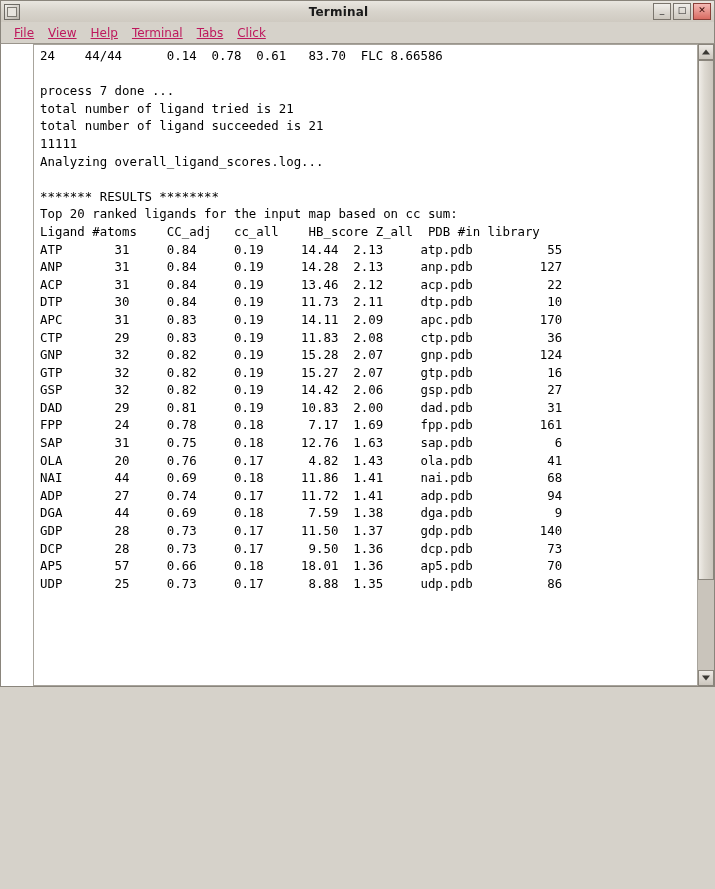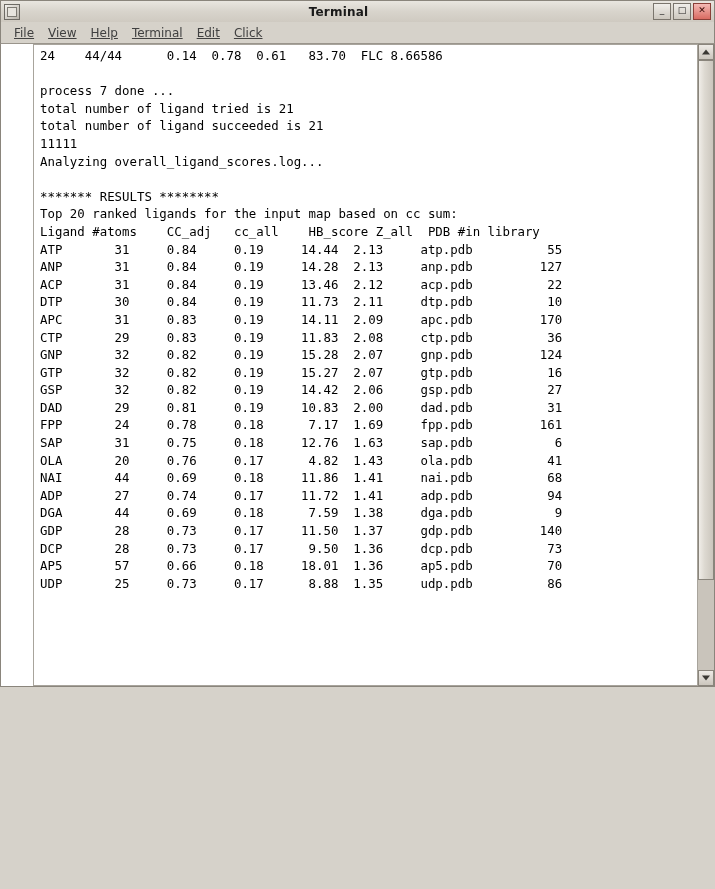--- a/index.html
+++ b/index.html
@@ -82,21 +82,21 @@
     background: #d6d2ca;
     border-left: 1px solid #8a857c;
     border-right: 1px solid #8a857c;
     display: flex;
     align-items: center;
     padding-left: 6px;
     box-sizing: border-box;
   }
   .menu-item {
     font-size: 12px;
-    color: #404040;
+    color: #be185d;
     padding: 2px 7px;
     font-family: "DejaVu Sans", sans-serif;
     cursor: default;
   }
   .menu-item .u {
     text-decoration: underline;
   }
   
   .term-wrap {
     position: relative;
@@ -186,21 +186,21 @@
       <div class="tbtn">□</div>
       <div class="tbtn close">✕</div>
     </div>
   </div>
 
   <div class="menubar">
     <div class="menu-item"><span class="u">File</span></div>
     <div class="menu-item"><span class="u">View</span></div>
     <div class="menu-item"><span class="u">Help</span></div>
     <div class="menu-item"><span class="u">Terminal</span></div>
-    <div class="menu-item"><span class="u">Edit</span></div>
+    <div class="menu-item"><span class="u">Tabs</span></div>
     <div class="menu-item"><span class="u">Click</span></div>
   </div>
 
   <div class="term-wrap">
     <div class="term-outer">
       <div class="term-text">24    44/44      0.14  0.78  0.61   83.70  FLC 8.66586
 
 process 7 done ...
 total number of ligand tried is 21
 total number of ligand succeeded is 21

